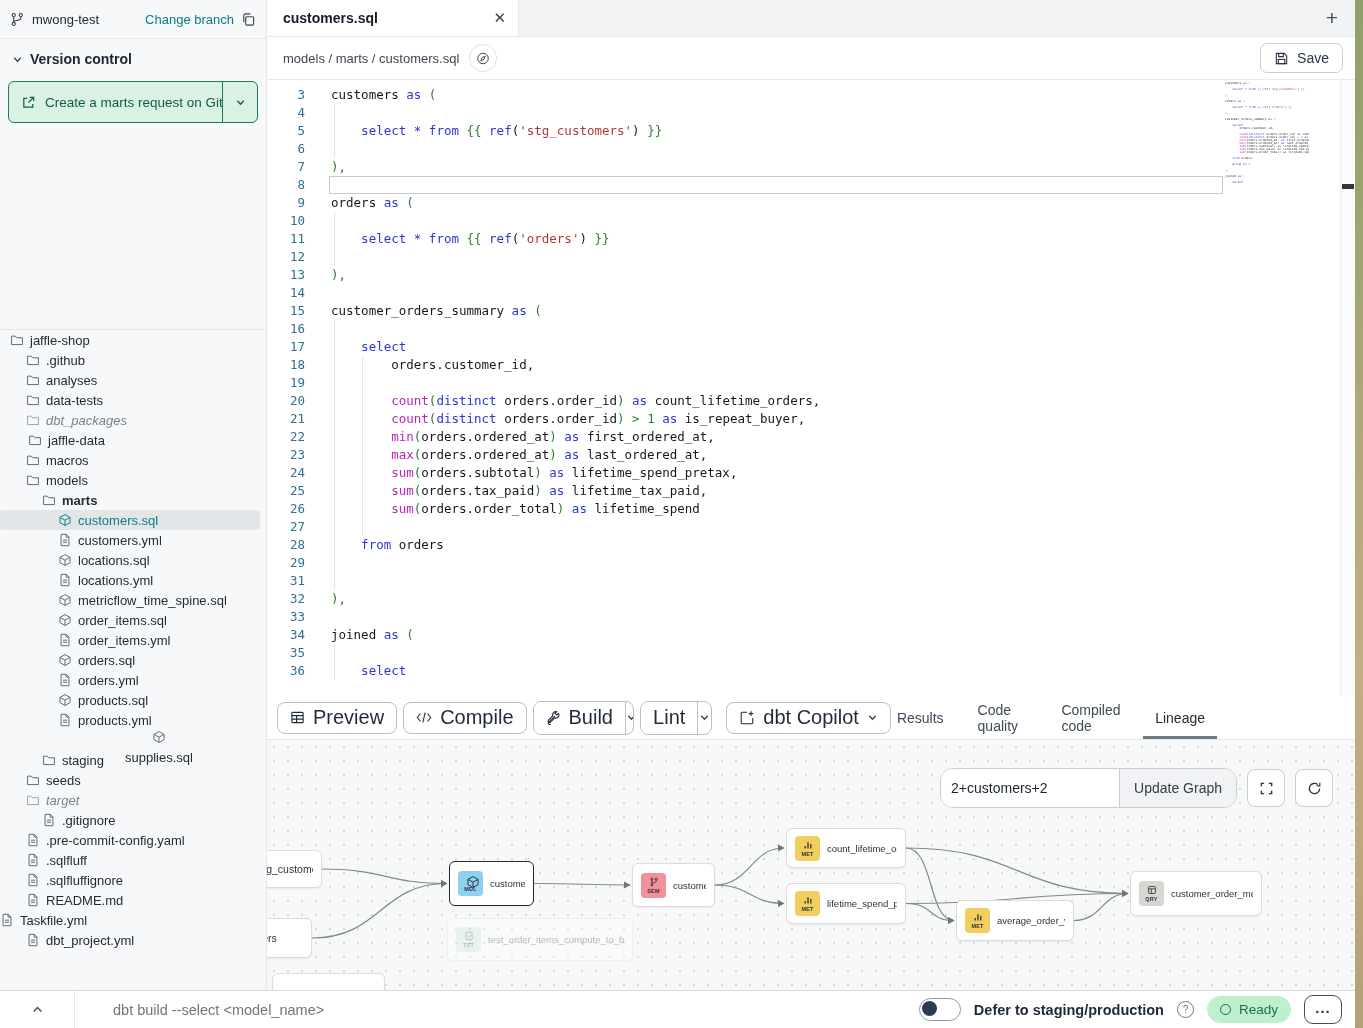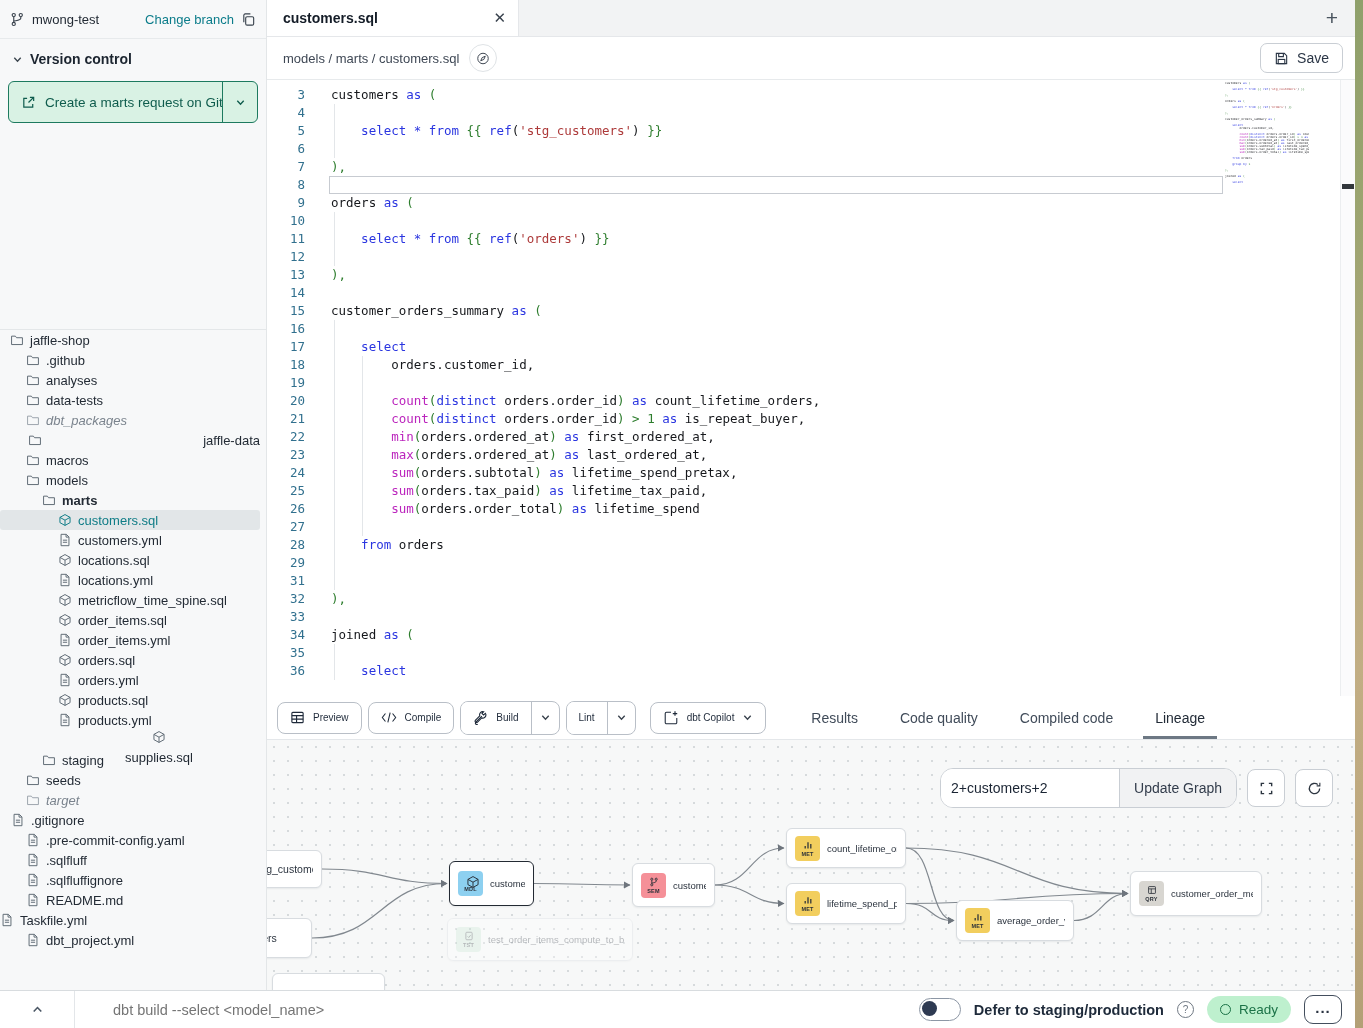--- a/index.html
+++ b/index.html
@@ -51,26 +51,26 @@
   .gl.g1{left:67px;} .gl.g2{left:95px;}
   .tok-t{color:#16181c;} .tok-k{color:#2a35e0;} .tok-f{color:#bb25bd;} .tok-s{color:#ad3a3a;margin-top:46px;} .tok-g{color:#2d7d2d;}
   .minimap{position:absolute;top:2px;right:46px;width:84px;height:420px;overflow:hidden;
            font-family:"DejaVu Sans Mono",monospace;font-size:3px;line-height:3px;white-space:pre;opacity:.9;}
   .mm-l{height:3px;overflow:hidden;}
   .vscroll{position:absolute;top:0;right:0;width:14px;height:100%;border-left:1px solid #eceef0;background:#fbfbfc;}
   .vscroll .thumb{position:absolute;top:104px;left:1px;width:12px;height:5px;background:#32373c;}
   
   .runbar{height:43px;border-bottom:1px solid #e4e7ea;display:flex;align-items:center;padding:0 150px 0 10px;gap:6px;background:#fff;}
   .rbtn{height:32px;display:flex;align-items:center;gap:8px;padding:0 12px;border:1px solid #b9bfc7;border-radius:8px;
-        background:#fff;font-size:10px;color:#1f2a3a;cursor:pointer;white-space:nowrap;}
+        background:#fff;font-size:20px;color:#1f2a3a;cursor:pointer;white-space:nowrap;}
   .rgroup{display:flex;height:32px;border:1px solid #b9bfc7;border-radius:8px;overflow:hidden;background:#fff;}
   .rgroup .rbtn{border:none;border-radius:0;height:32px;}
   .rgroup .rcaret{width:27px;display:flex;align-items:center;justify-content:center;border-left:1px solid #b9bfc7;color:#39424d;cursor:pointer;}
   .rtabs{margin-left:auto;display:flex;gap:34px;height:100%;align-items:center;}
-  .rtab{font-size:14px;color:#404b59;cursor:pointer;position:relative;height:100%;display:flex;align-items:center;margin-left:8px;}
+  .rtab{font-size:14px;color:#404b59;cursor:pointer;position:relative;height:100%;display:flex;align-items:center;}
   .rtab.active{color:#222b37;}
   .rtab.active::after{content:"";position:absolute;left:-12px;right:-12px;bottom:0;height:3px;background:#6d7884;}
   
   .lineage{position:relative;height:253px;overflow:hidden;background:#f7f8f8;
      background-image:radial-gradient(#d6dadc 1px,transparent 1px);background-size:14px 14px;}
   .lg-controls{position:absolute;top:28px;right:22px;display:flex;align-items:center;gap:10px;z-index:5;}
   .lg-search{display:flex;height:38px;border:1px solid #c9ced4;border-radius:13px;overflow:hidden;background:#fff;}
   .lg-search input{width:158px;border:none;outline:none;padding:0 10px;font-size:14px;color:#1a2433;font-family:"Liberation Sans",sans-serif;}
   .lg-update{border:none;border-left:1px solid #c9ced4;background:#f1f2f3;font-size:14px;color:#323c4b;padding:0 14px;cursor:pointer;font-family:"Liberation Sans",sans-serif;}
   .sqbtn{width:38px;height:38px;border:1px solid #c9ced4;border-radius:8px;background:#fff;display:flex;align-items:center;justify-content:center;color:#2c3540;cursor:pointer;}
@@ -192,21 +192,21 @@
           <span class="tl">data-tests</span>
         </div>
         <div class="trow dim" style="padding-left: 26px;">
           <span class="ti ic">
             <svg viewBox="0 0 16 16" width="14" height="14" fill="none" stroke="currentColor" stroke-width="1.1">
               <path d="M1.8 13.2V3.6h4.3l1.4 1.8h6.7v7.8z"></path>
             </svg>
           </span>
           <span class="tl">dbt_packages</span>
         </div>
-        <div class="trow" style="padding-left: 28px; justify-content: space-between;">
+        <div class="trow" style="padding-left: 28px;">
           <span class="ti ic">
             <svg viewBox="0 0 16 16" width="14" height="14" fill="none" stroke="currentColor" stroke-width="1.1">
               <path d="M1.8 13.2V3.6h4.3l1.4 1.8h6.7v7.8z"></path>
             </svg>
           </span>
           <span class="tl">jaffle-data</span>
         </div>
         <div class="trow" style="padding-left: 26px;">
           <span class="ti ic">
             <svg viewBox="0 0 16 16" width="14" height="14" fill="none" stroke="currentColor" stroke-width="1.1">
@@ -356,21 +356,21 @@
           <span class="tl">seeds</span>
         </div>
         <div class="trow dim" style="padding-left: 26px;">
           <span class="ti ic">
             <svg viewBox="0 0 16 16" width="14" height="14" fill="none" stroke="currentColor" stroke-width="1.1">
               <path d="M1.8 13.2V3.6h4.3l1.4 1.8h6.7v7.8z"></path>
             </svg>
           </span>
           <span class="tl">target</span>
         </div>
-        <div class="trow" style="padding-left: 11px;">
+        <div class="trow" style="padding-left: 42px;">
           <span class="ti ic">
             <svg viewBox="0 0 16 16" width="14" height="14" fill="none" stroke="currentColor" stroke-width="1.1">
               <path d="M3.5 1.5h6l3 3v10h-9z"></path>
               <path d="M9.2 1.7v3h3.1M5.6 8.2h4.8M5.6 10.6h4.8"></path>
             </svg>
           </span>
           <span class="tl">.gitignore</span>
         </div>
         <div class="trow" style="padding-left: 26px;">
           <span class="ti ic">

